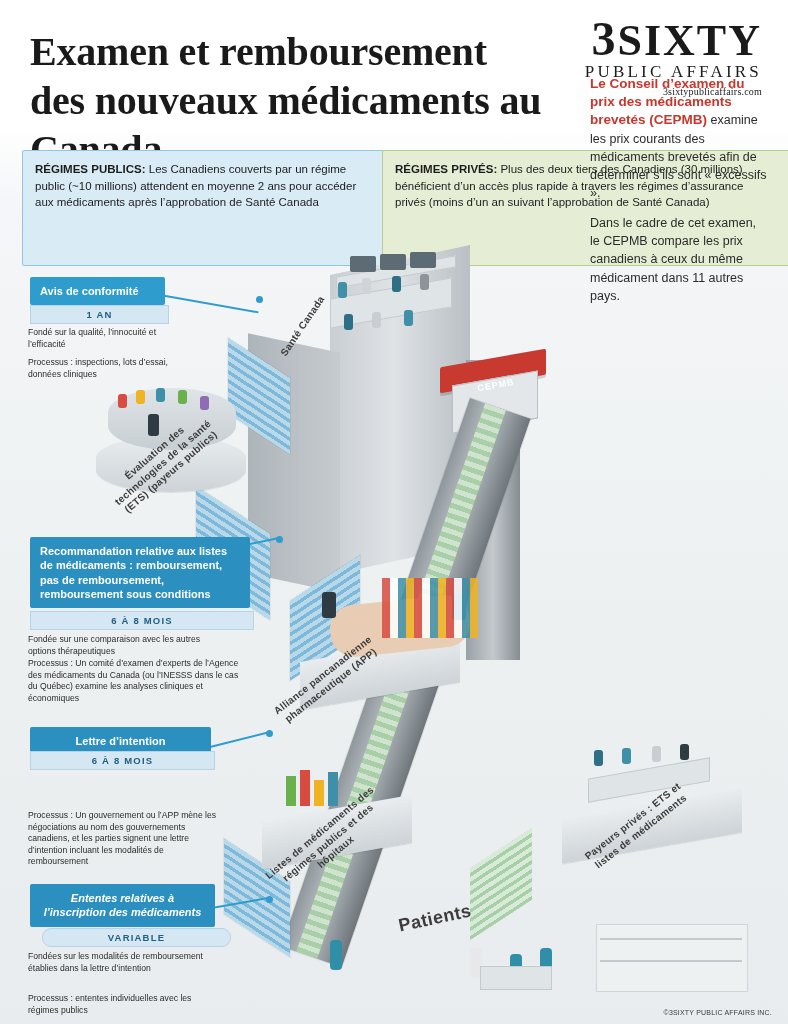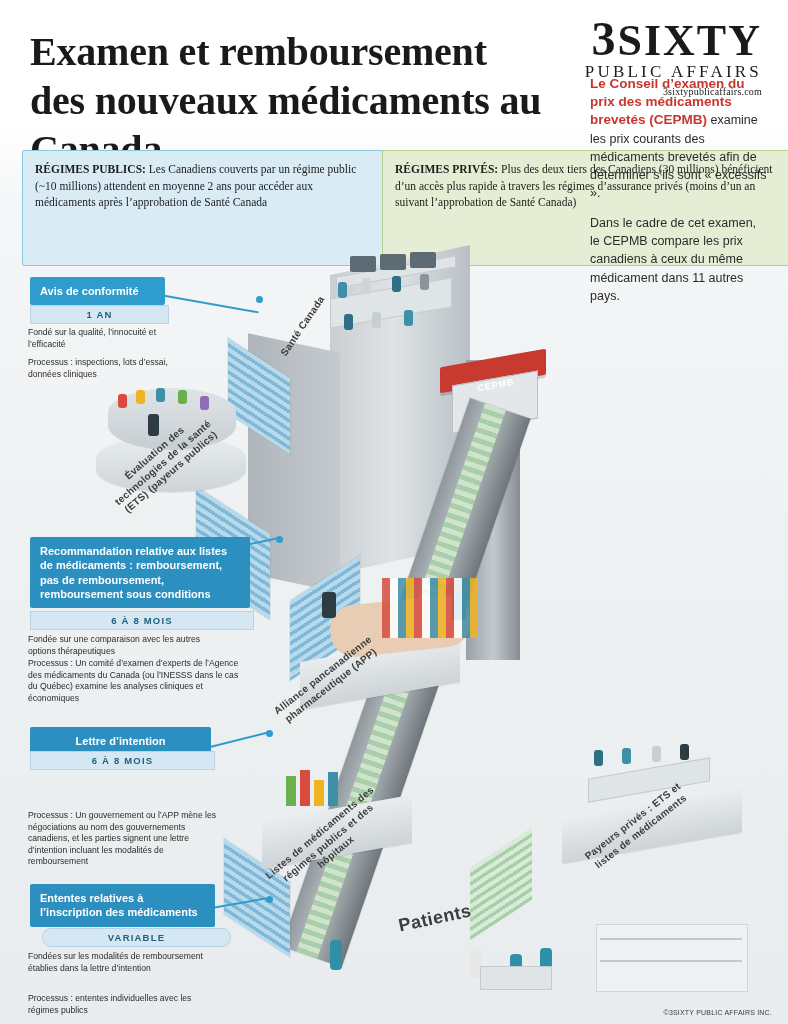--- a/index.html
+++ b/index.html
@@ -39,21 +39,20 @@
   }
   .logo .url{
     font-family:"Liberation Serif", serif;
     font-size:10px;color:#1a1a1a;margin-top:4px;letter-spacing:.2px;
   }
   
   .infobox{
     position:absolute;padding:10px 16px 12px 12px;
     font-size:11.5px;line-height:1.45;color:#1c1c1c;
     border-radius:2px;
-    font-family:Liberation Serif, serif;
   }
   .infobox b{font-weight:bold;}
   #public-regimes-box{
     left:22px;top:150px;width:332px;height:92px;
     background:#d9ecf6;border:1px solid #8ec7e2;
   }
   #private-regimes-box{
     left:382px;top:150px;width:382px;height:92px;
     background:#e5eed4;border:1px solid #b6cf8a;
   }
@@ -291,20 +290,20 @@
 
   <div class="chip blue-dark" style="left:30px;top:537px;width:200px;">Recommandation relative aux listes de médicaments : remboursement, pas de remboursement, remboursement sous conditions</div>
   <div class="duration" style="left:30px;top:611px;width:222px;">6 À 8 MOIS</div>
   <div class="note" style="left:28px;top:634px;width:200px;">Fondée sur une comparaison avec les autres options thérapeutiques</div>
   <div class="note" style="left:28px;top:658px;width:218px;">Processus : Un comité d’examen d’experts de l’Agence des médicaments du Canada (ou l’INESSS dans le cas du Québec) examine les analyses cliniques et économiques</div>
 
   <div class="chip blue-dark" style="left:30px;top:727px;width:161px;text-align:center;">Lettre d’intention</div>
   <div class="duration" style="left:30px;top:751px;width:183px;">6 À 8 MOIS</div>
   <div class="note" style="left:28px;top:810px;width:196px;">Processus : Un gouvernement ou l’APP mène les négociations au nom des gouvernements canadiens, et les parties signent une lettre d’intention incluant les modalités de remboursement</div>
 
-  <div class="chip blue-dark" style="left:30px;top:884px;width:165px;">Ententes relatives à l’inscription des médicaments</div>
+  <div class="chip blue-dark" style="left:30px;top:884px;width:165px;text-align:center;font-style:italic;">Ententes relatives à l’inscription des médicaments</div>
   <div class="duration" style="left:42px;top:928px;width:187px;border-radius:9px;">VARIABLE</div>
   <div class="note" style="left:28px;top:951px;width:186px;">Fondées sur les modalités de remboursement établies dans la lettre d’intention</div>
   <div class="note" style="left:28px;top:993px;width:186px;">Processus : ententes individuelles avec les régimes publics</div>
 
   <div class="footer">©3SIXTY PUBLIC AFFAIRS INC.</div>
 
 </div>
 
 </body></html>

